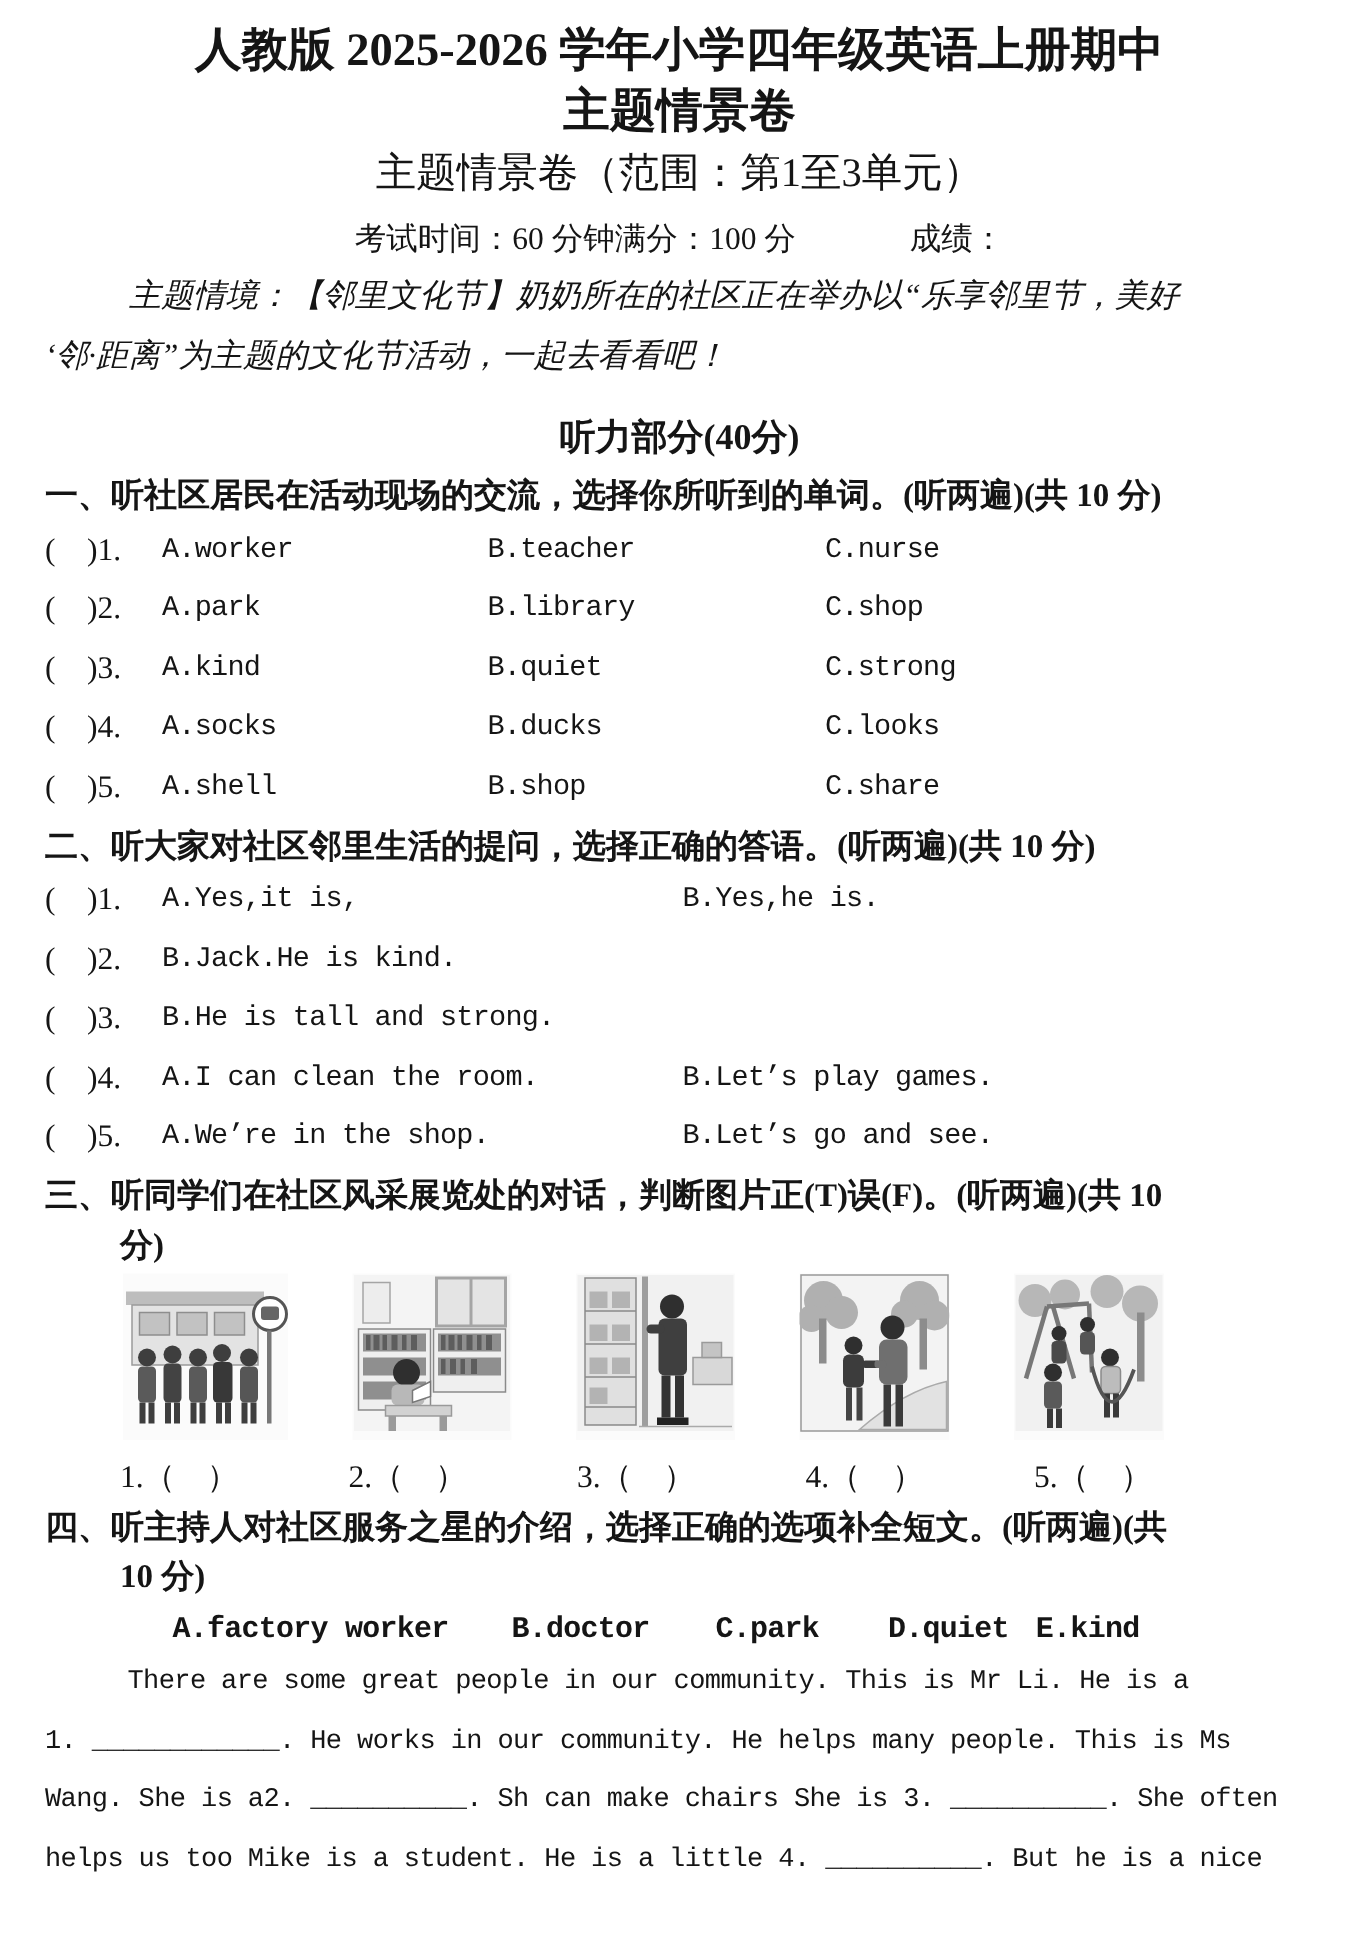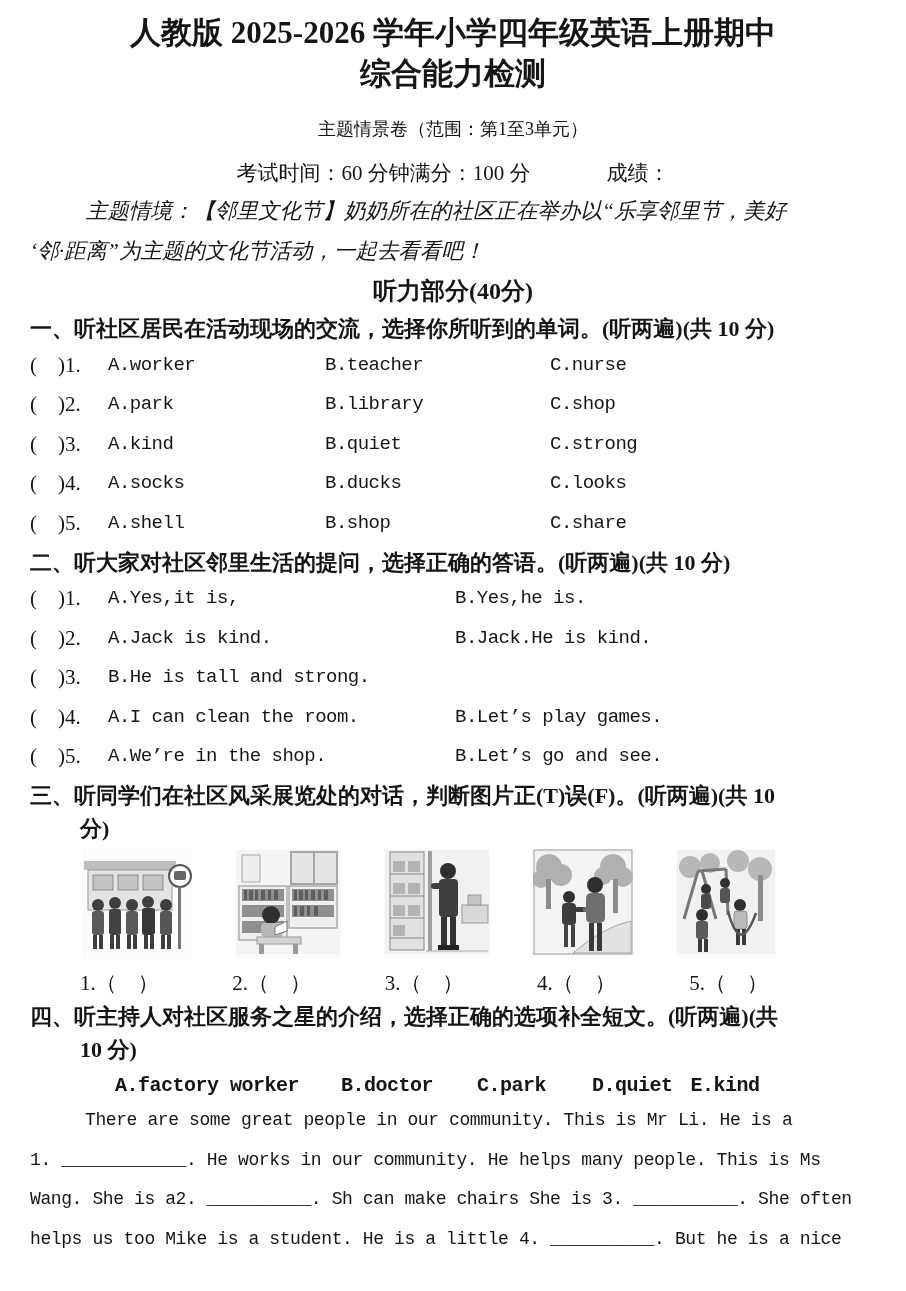--- a/index.html
+++ b/index.html
@@ -6,30 +6,30 @@
   html, body { margin: 0; padding: 0; }
   body {
     width: 906px; height: 1291px;
     background: #ffffff; color: #151515;
     font-family: "Liberation Serif", serif;
     overflow: hidden;
   }
   .page { padding: 12px 30px 0 30px; }
 
   .title { text-align: center; font-weight: bold; font-size: 31px; line-height: 41px; }
-  .subtitle { text-align: center; font-size: 18px; line-height: 33px; margin-top: 19px; }
+  .subtitle { text-align: center; font-size: 27px; line-height: 33px; margin-top: 5px; }
 
   .meta-row { display: flex; justify-content: center; font-size: 21px; margin-top: 13px; }
   .meta-row .gap1 { }
   .meta-row .gap2 { margin-left: 76px; }
 
   .theme { font-size: 21.5px; line-height: 40px; font-style: italic; margin-top: 4px; }
   .theme .line1 { text-indent: 56px; }
 
-  .part-title { text-align: center; font-weight: bold; font-size: 24px; line-height: 36px; margin-top: 2px; }
+  .part-title { text-align: center; font-weight: bold; font-size: 24px; line-height: 36px; margin-top: 17px; }
 
   .sec-heading { font-weight: bold; font-size: 22px; line-height: 33px; margin-top: 3px; }
   .sec-heading .l2 { padding-left: 50px; }
 
   .row { display: grid; font-size: 21px; height: 39.5px; align-items: center; }
   .row.s1 { grid-template-columns: 78px 217px 225px auto; }
   .row.s2 { grid-template-columns: 78px 347px auto; }
   .num { font-family: "Liberation Serif", serif; }
   .en { font-family: "Liberation Mono", monospace; font-size: 19px; letter-spacing: -0.5px; }
 
@@ -51,21 +51,21 @@
              letter-spacing: -0.4px; line-height: 39.5px; margin-top: 4px; }
   .passage .p0 { padding-left: 55px; }
 </style>
 </head>
 <body>
 
 <div class="page">
 
   <div class="title">
     <div>人教版 2025-2026 学年小学四年级英语上册期中</div>
-    <div>综合能力检测</div>
+    <div>主题情景卷</div>
   </div>
 
   <div class="subtitle">主题情景卷（范围：第1至3单元）</div>
 
   <div class="meta-row">
     <span>考试时间：60 分钟</span>
     <span class="gap1">满分：100 分</span>
     <span class="gap2">成绩：</span>
   </div>
 
@@ -112,21 +112,20 @@
 
   <div class="sec-heading">二、听大家对社区邻里生活的提问，选择正确的答语。(听两遍)(共 10 分)</div>
   <div>
     <div class="row s2">
       <span class="num">(　)1.</span>
       <span class="en">A.Yes,it is,</span>
       <span class="en">B.Yes,he is.</span>
     </div>
     <div class="row s2">
       <span class="num">(　)2.</span>
-      <span class="en">A.Jack is kind.</span>
       <span class="en">B.Jack.He is kind.</span>
     </div>
     <div class="row s2">
       <span class="num">(　)3.</span>
       <span class="en">B.He is tall and strong.</span>
     </div>
     <div class="row s2">
       <span class="num">(　)4.</span>
       <span class="en">A.I can clean the room.</span>
       <span class="en">B.Let’s play games.</span>

